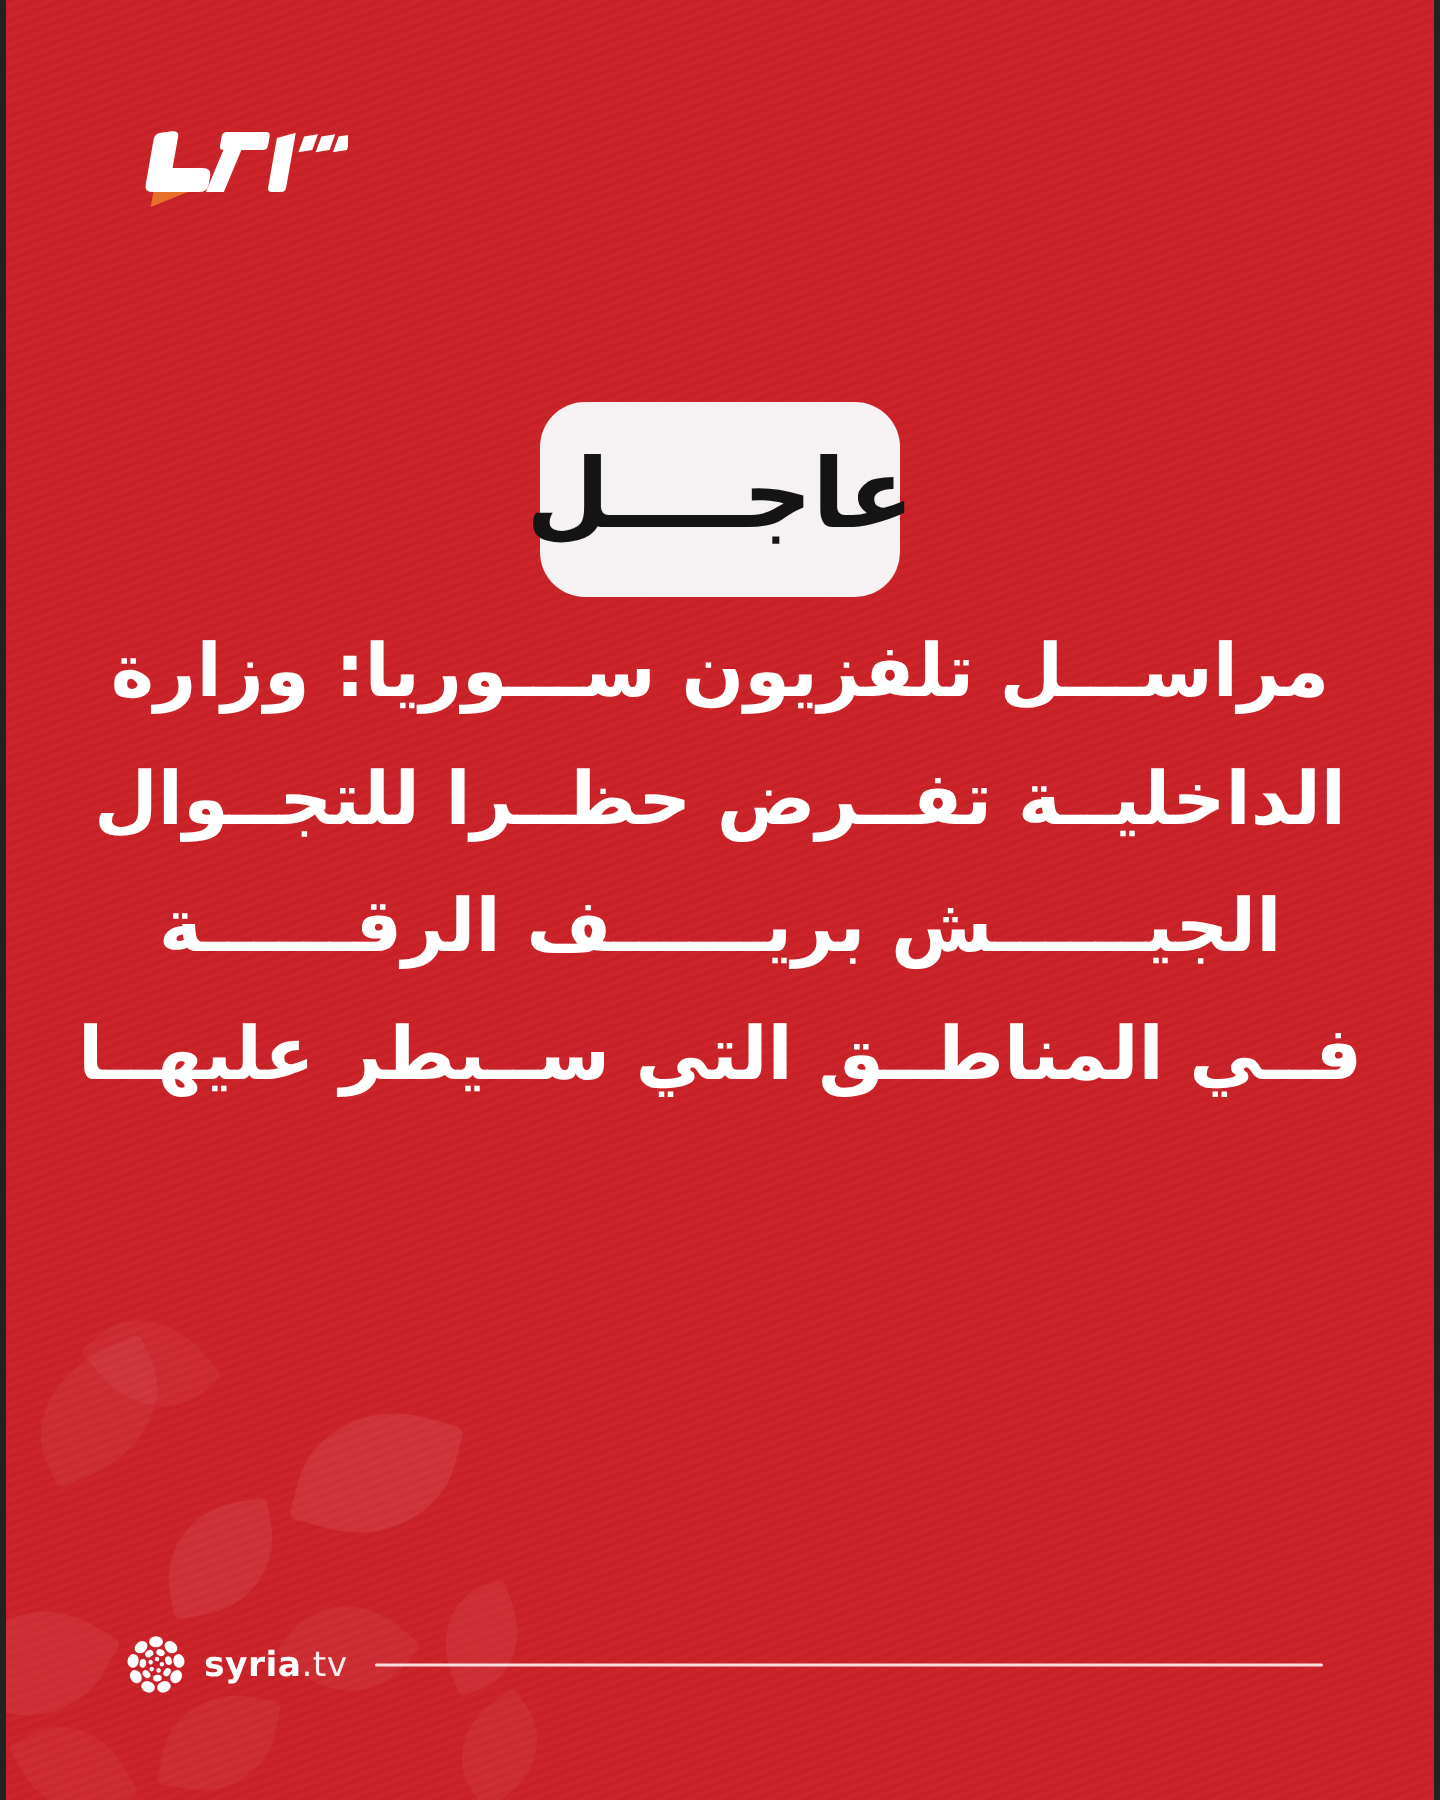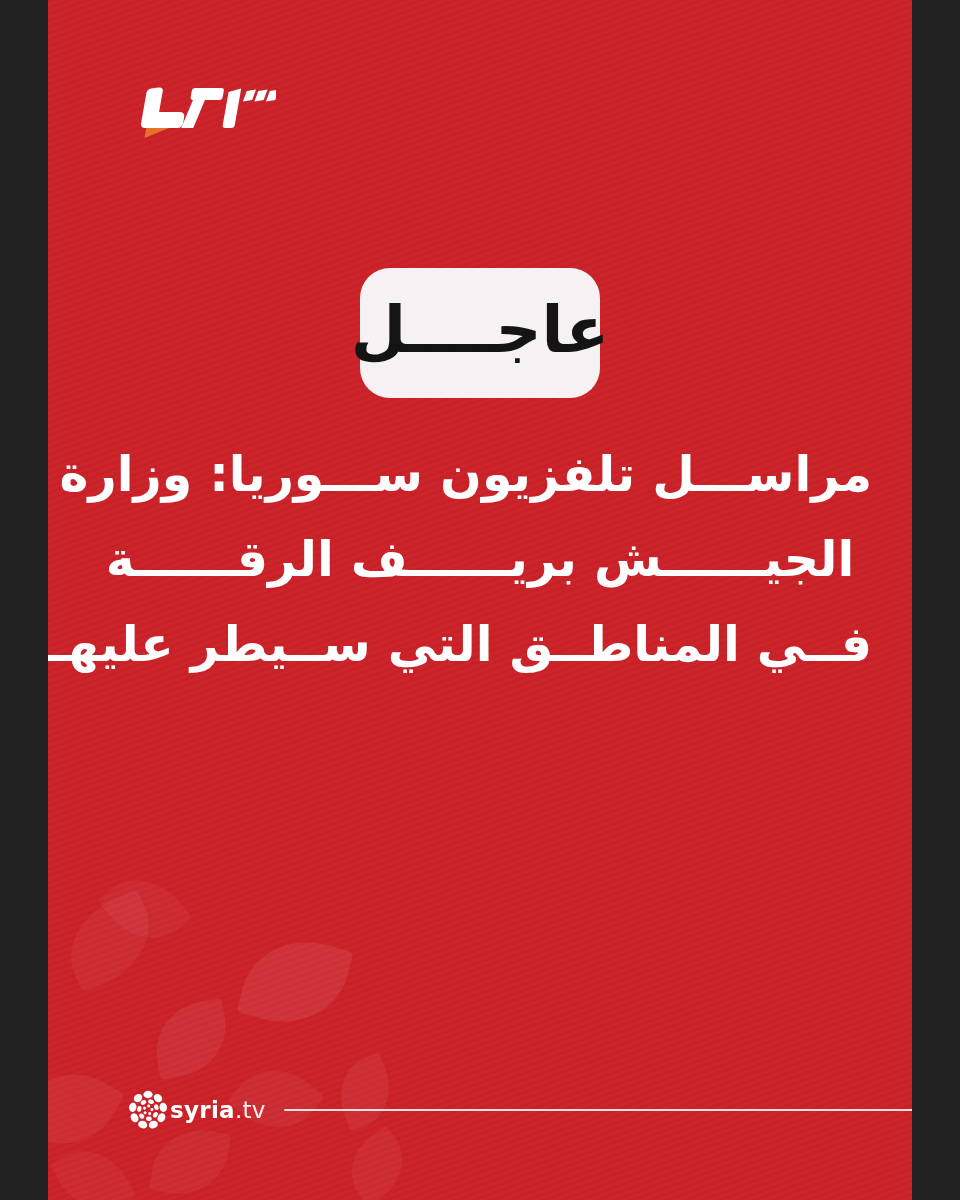--- a/index.html
+++ b/index.html
@@ -1,18 +1,18 @@
 <!DOCTYPE html>
 <html><head>
 <meta charset="utf-8">
 <style>
   html,body{margin:0;padding:0;background:#222;}
   .canvas{
     position:relative;
-    width:864px;height:1200px;
+    width:952px;height:1200px;
     background:#CB2128;
     overflow:hidden;
     font-family:"DejaVu Sans",sans-serif;
     margin:0 auto;
   }
   
   .canvas::before{
     content:"";
     position:absolute;inset:0;
     background:repeating-linear-gradient(160deg,
@@ -35,34 +35,34 @@
     background:#F6F1F3;
     border-radius:30px;
     display:flex;align-items:center;justify-content:center;
   }
   .badge-label{
     font-size:64px;font-weight:bold;color:#141414;
     direction:rtl;line-height:1;padding-bottom:6px;
   }
   
   .headline{
-    position:absolute;top:432px;left:40px;right:40px;
+    position:absolute;top:405px;left:40px;right:40px;
     direction:rtl;text-align:center;
   }
   .headline-line{
     font-size:49px;font-weight:bold;color:#ffffff;
     line-height:85px;white-space:nowrap;
   }
   
   .footer{
     position:absolute;left:78px;top:1086px;width:800px;height:48px;
     display:flex;align-items:center;
   }
   .brand{
-    font-size:23px;color:#ffffff;letter-spacing:.3px;
+    margin-left:10px;font-size:23px;color:#ffffff;letter-spacing:.3px;
     line-height:1;
   }
   .brand-bold{font-weight:bold;}
   .brand-light{font-weight:normal;opacity:.92;}
   .divider{
     flex:1;height:2px;margin-left:18px;
     background:rgba(255,255,255,.85);border-radius:1px;
   }
 </style>
 </head>
@@ -101,20 +101,21 @@
       </g>
     </g>
   </svg>
 
   <div class="badge">
     <div class="badge-label" lang="ar" dir="rtl">عاجــــل</div>
   </div>
 
   <div class="headline" lang="ar" dir="rtl">
     <div class="headline-line">مراســـل تلفزيون ســـوريا: وزارة</div>
+    <div class="headline-line">الداخليــة تفــرض حظــرا للتجــوال</div>
     <div class="headline-line">الجيــــــش بريــــــف الرقــــــة</div>
     <div class="headline-line">فــي المناطــق التي ســيطر عليهــا</div>
   </div>
 
   <div class="footer">
     <svg width="44" height="44" viewBox="0 0 44 44" aria-hidden="true">
       <g fill="#ffffff">
 
         <ellipse cx="22" cy="6.5" rx="4.6" ry="3.7"></ellipse>
         <ellipse cx="22" cy="6.5" rx="4.6" ry="3.7" transform="rotate(40 22 22)"></ellipse>

